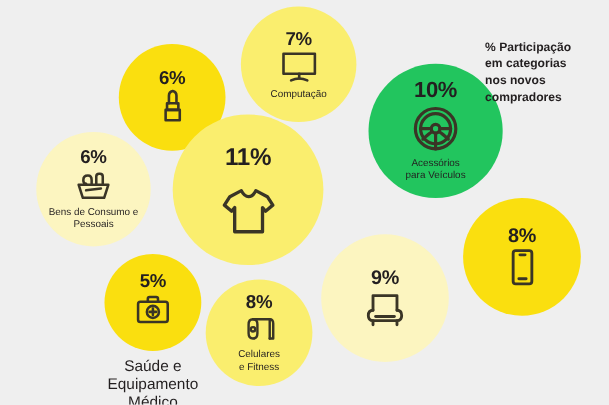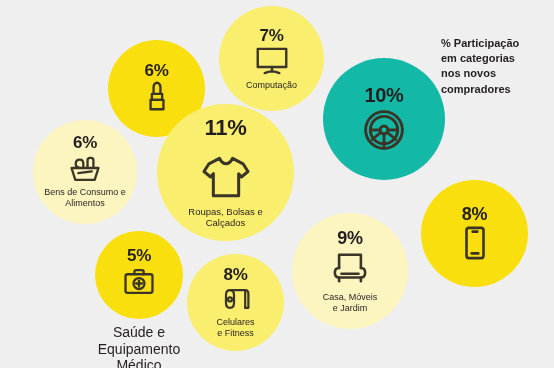--- a/index.html
+++ b/index.html
@@ -100,62 +100,62 @@
           <span class="icon">
             <svg viewBox="0 0 74 64" width="32" height="28">
               <rect x="4" y="4" width="66" height="42"></rect>
               <path d="M37 46 L37 56"></path>
               <path d="M20 60 Q37 52 54 60"></path>
             </svg>
           </span>
           <div class="cat-label" style="font-size: 9px; margin-top: 5px;">Computação</div>
         </div>
       </div>
-      <div class="bubble" style="left: 323px; top: 58px; width: 122px; height: 122px; background: #14b8a6;">
+      <div class="bubble" style="left: 335px; top: 58px; width: 122px; height: 122px; background: #22c55e;">
         <div class="bubble-content" style="transform: translateY(-1px);">
           <div class="pct" style="font-size: 20px; margin-bottom: 4px;">10%</div>
           <span class="icon">
             <svg viewBox="0 0 80 80" width="42" height="42">
               <circle cx="40" cy="40" r="35"></circle>
               <circle cx="40" cy="40" r="26"></circle>
               <circle cx="40" cy="40" r="7.5"></circle>
               <path d="M14 40 L32.6 40"></path>
               <path d="M47.4 40 L66 40"></path>
               <path d="M40 47.5 L40 75"></path>
               <path d="M18 58 Q29 48 34 45"></path>
               <path d="M62 58 Q51 48 46 45"></path>
             </svg>
           </span>
+          <div class="cat-label" style="font-size: 9px; margin-top: 5px;">Acessórios
+para Veículos</div>
         </div>
       </div>
       <div class="bubble" style="left: 33px; top: 120px; width: 104px; height: 104px; background: rgb(252, 245, 192);">
         <div class="bubble-content" style="transform: translateY(-1px);">
           <div class="pct" style="font-size: 17px; margin-bottom: 3px;">6%</div>
           <span class="icon">
             <svg viewBox="0 0 76 64" width="32" height="28">
               <path d="M44 30 L44 14 Q44 8 50 8 L52 8 Q58 8 58 14 L58 30"></path>
               <path d="M22 30 Q16 30 16 22 Q16 12 26 12 Q34 12 34 22 L34 30"></path>
               <path d="M6 32 L70 32 L61 60 L15 60 Z"></path>
               <path d="M22 44 L54 40"></path>
             </svg>
           </span>
           <div class="cat-label" style="font-size: 9px; margin-top: 5px;">Bens de Consumo e
-Alimentos</div>
+Pessoais</div>
         </div>
       </div>
       <div class="bubble" style="left: 157px; top: 104px; width: 137px; height: 137px; background: rgb(250, 238, 110);">
         <div class="bubble-content" style="transform: translateY(0px);">
           <div class="pct" style="font-size: 22px; margin-bottom: 16px;">11%</div>
           <span class="icon">
             <svg viewBox="0 0 90 80" width="50" height="44">
               <path d="M33 6 L14 16 L5 30 L17 40 L22 34 L22 74 L68 74 L68 34 L73 40 L85 30 L76 16 L57 6 Q52 16 45 16 Q38 16 33 6 Z"></path>
             </svg>
           </span>
-          <div class="cat-label" style="font-size: 9.5px; margin-top: 7px;">Roupas, Bolsas e
-Calçados</div>
         </div>
       </div>
       <div class="bubble" style="left: 421px; top: 180px; width: 107px; height: 107px; background: rgb(250, 223, 15);">
         <div class="bubble-content" style="transform: translateY(-1px);">
           <div class="pct" style="font-size: 18px; margin-bottom: 3px;">8%</div>
           <span class="icon">
             <svg viewBox="0 0 46 72" width="22" height="34">
               <rect x="5" y="4" width="36" height="64" rx="5"></rect>
               <path d="M18 12 L28 12"></path>
               <path d="M16 58 L30 58"></path>
@@ -200,22 +200,20 @@
           <div class="pct" style="font-size: 18px; margin-bottom: 3px;">9%</div>
           <span class="icon">
             <svg viewBox="0 0 80 76" width="38" height="36">
               <path d="M17 38 L17 10 L63 10 L63 38"></path>
               <path d="M17 38 Q8 38 8 48 Q8 58 17 58 L63 58 Q72 58 72 48 Q72 38 63 38"></path>
               <path d="M17 58 L17 66"></path>
               <path d="M63 58 L63 66"></path>
               <path d="M22 50 L58 50"></path>
             </svg>
           </span>
-          <div class="cat-label" style="font-size: 9px; margin-top: 6px;">Casa, Móveis
-e Jardim</div>
         </div>
       </div>
     </div>
 
   <div id="title">% Participação
 em categorias
 nos novos
 compradores</div>
 
 </div>

